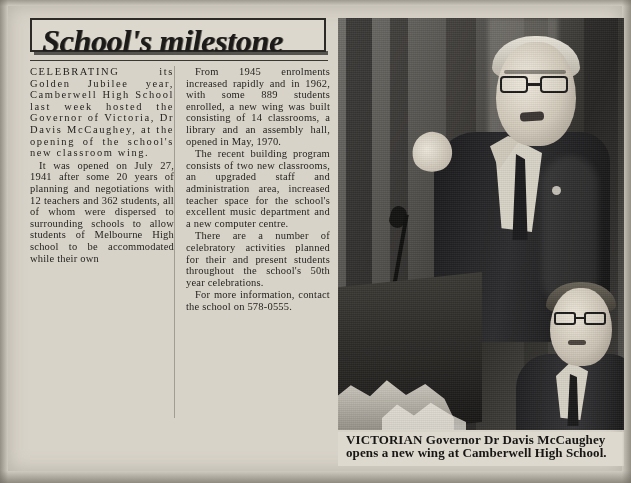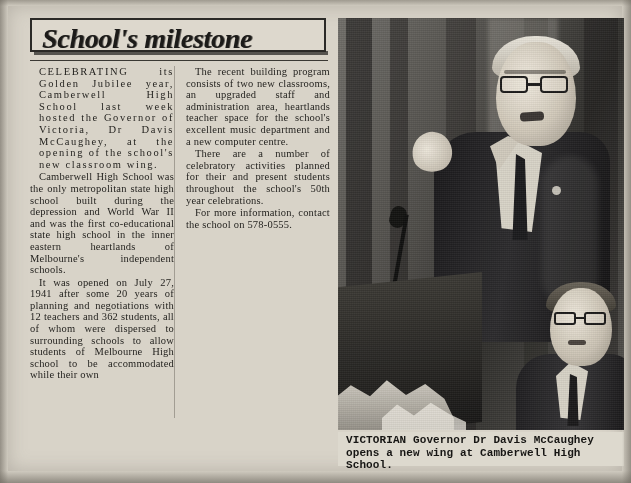--- a/index.html
+++ b/index.html
@@ -51,21 +51,21 @@
     background: #2b2a27;
     opacity: 0.75;
   }
   .headline {
     position: absolute;
     left: 10px;
     top: 3px;
     font-family: "Liberation Serif", serif;
     font-style: italic;
     font-weight: bold;
-    font-size: 28px;
+    font-size: 32px;
     letter-spacing: -0.3px;
     color: #1c1b19;
     white-space: nowrap;
     text-shadow: 1px 0 0 rgba(28,27,25,0.6);
   }
 
   
   .top-rule {
     position: absolute;
     left: 22px;
@@ -94,21 +94,20 @@
     text-justify: inter-word;
     letter-spacing: 0.2px;
     font-family: "Liberation Serif", serif;
   }
   .col p {
     margin: 0 0 1px 0;
     text-indent: 9px;
   }
   .col p.first {
     text-indent: 0;
-    margin-left: 9px;
   }
   .col p.first .lead {
     letter-spacing: 1.6px;
   }
   .divider {
     position: absolute;
     left: 166px;
     top: 60px;
     width: 1px;
     height: 352px;
@@ -451,23 +450,23 @@
     top: 426px;
     width: 286px;
     height: 34px;
     background: #ddd9ce;
   }
   .caption .ctext {
     position: absolute;
     left: 8px;
     top: 2px;
     width: 272px;
-    font-family: Liberation Mono, monospace;
+    font-family: Liberation Serif, serif;
     font-weight: bold;
-    font-size: 11px;
+    font-size: 13px;
     line-height: 12.6px;
     color: #171614;
     letter-spacing: 0.1px;
   }
 
   
   .edge-top {
     position: absolute;
     left: 0; top: 0; right: 0; height: 6px;
     background: linear-gradient(180deg, rgba(120,115,105,0.55), rgba(120,115,105,0));
@@ -496,25 +495,25 @@
 
     <div class="headline-box">
       <div class="headline">School's milestone</div>
     </div>
 
     <div class="top-rule"></div>
 
     <div class="columns">
       <div class="col">
         <p class="first"><span class="lead">CELEBRATING its Golden Jubilee year, Camberwell High School last week hosted the Governor of Victoria, Dr Davis McCaughey, at the opening of the school's new classroom wing.</span></p>
-        <p>Camberwell High School was the only metropolitan state high school built during the depression and World War II and was the first co-educational state high school in the inner eastern heartlands of Melbourne's independent schools.</p>
         <p>It was opened on July 27, 1941 after some 20 years of planning and negotiations with 12 teachers and 362 students, all of whom were dispersed to surrounding schools to allow students of Melbourne High school to be accommodated while their own</p>
       </div>
       <div class="col">
-        <p>The recent building program consists of two new classrooms, an upgraded staff and administration area, heartlands teacher space for the school's excellent music department and a new computer centre.</p>
+        <p>From 1945 enrolments increased rapidly and in 1962, with some 889 students enrolled, a new wing was built consisting of 14 classrooms, a library and an assembly hall, opened in May, 1970.</p>
+        <p>The recent building program consists of two new classrooms, an upgraded staff and administration area, increased teacher space for the school's excellent music department and a new computer centre.</p>
         <p>There are a number of celebratory activities planned for their and present students throughout the school's 50th year celebrations.</p>
         <p>For more information, contact the school on 578-0555.</p>
       </div>
     </div>
     <div class="divider"></div>
 
     <div class="photo">
       <div class="bg"></div>
       <div class="strip s1"></div>
       <div class="strip s2"></div>

